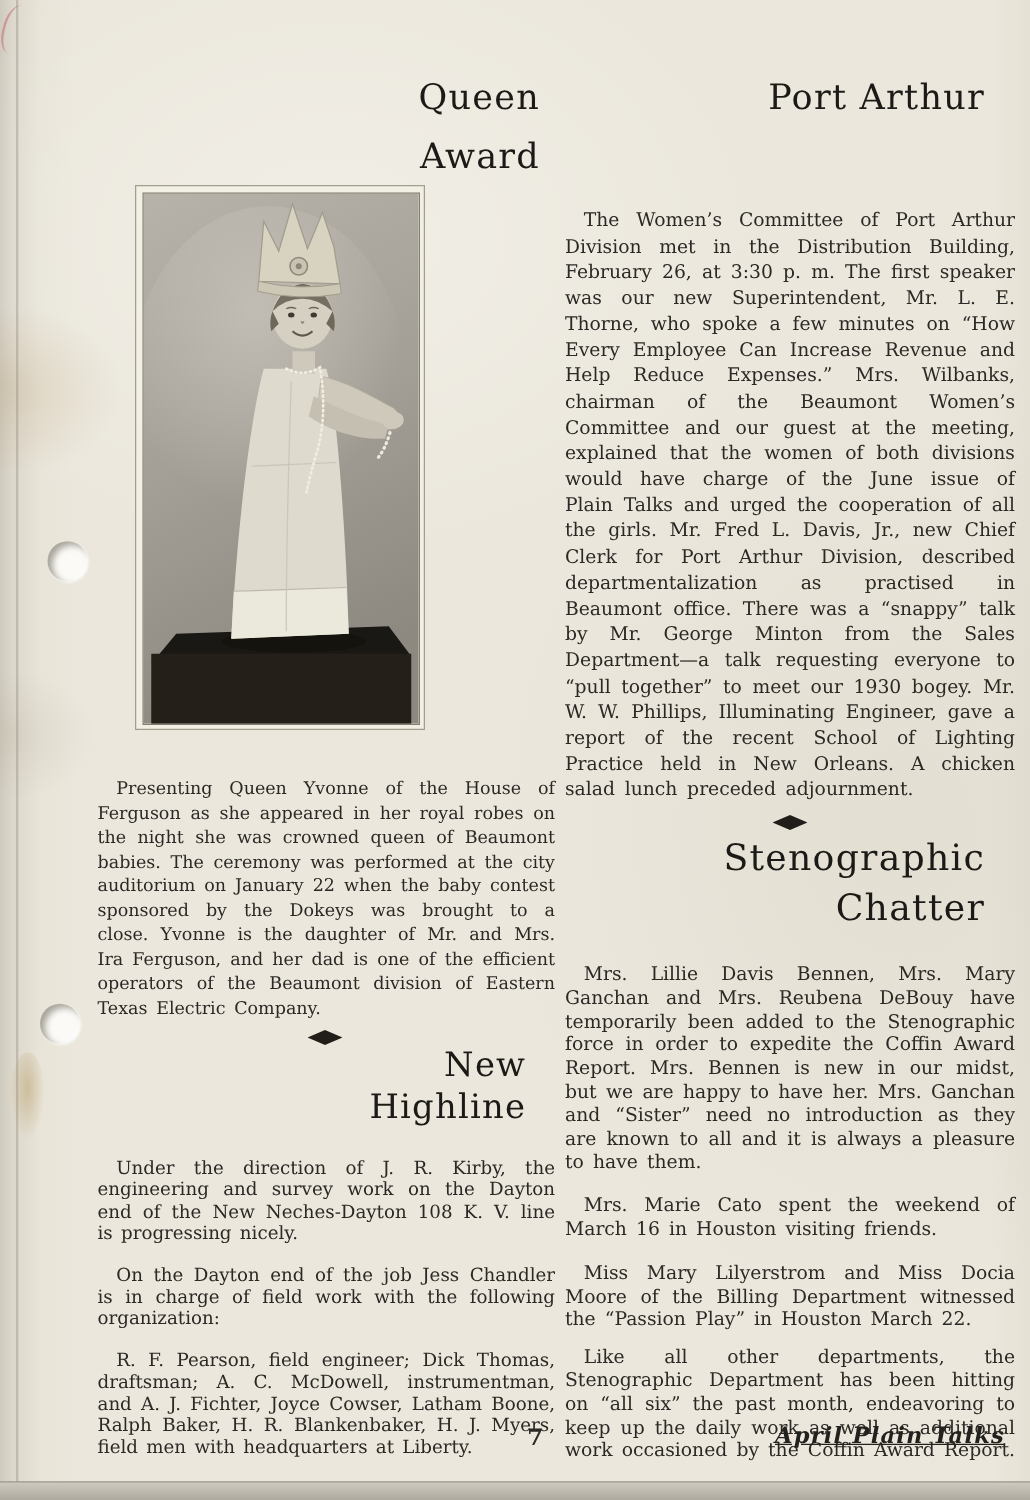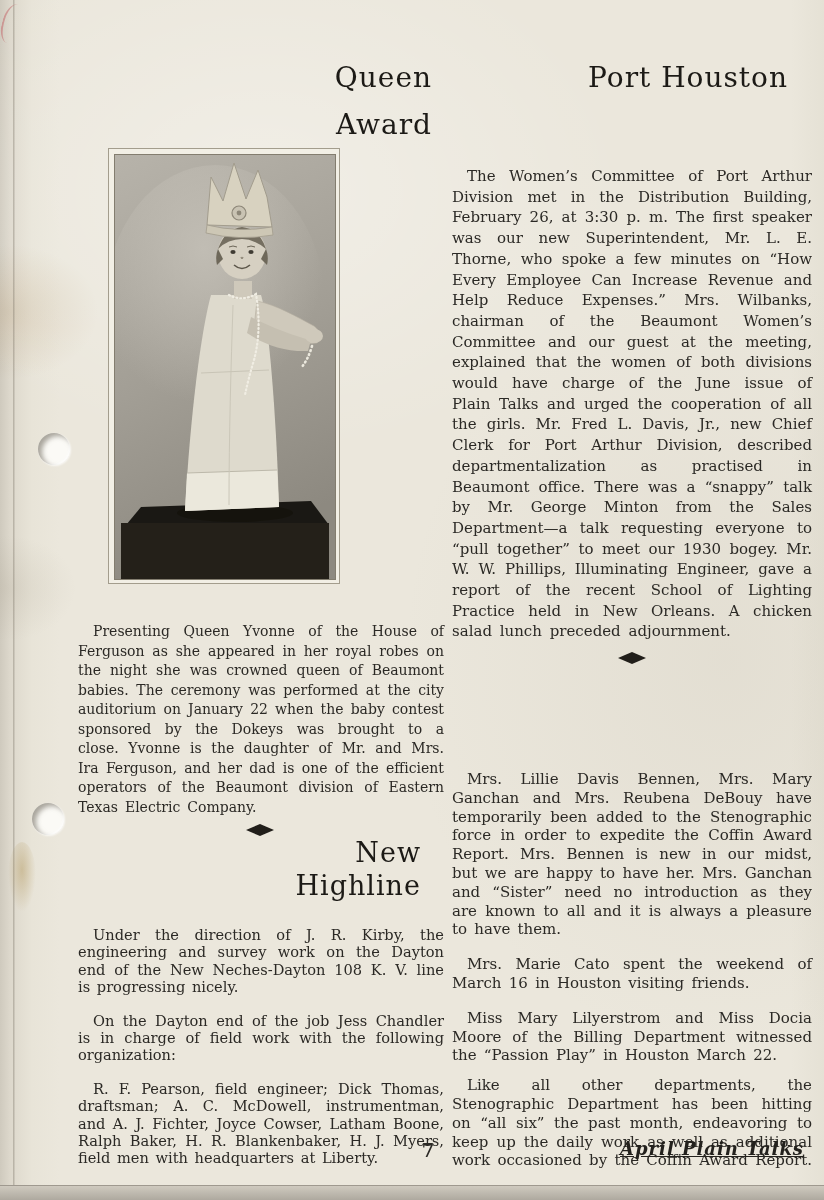--- a/index.html
+++ b/index.html
@@ -188,29 +188,33 @@
     <span>Highline</span>
   </h2>
 
   <div class="textblock sec-new">
     <p>Under the direction of J. R. Kirby, the engineering and survey work on the Dayton end of the New Neches-Dayton 108 K. V. line is progressing nicely.</p>
     <p>On the Dayton end of the job Jess Chandler is in charge of field work with the following organization:</p>
     <p>R. F. Pearson, field engineer; Dick Thomas, draftsman; A. C. McDowell, instrumentman, and A. J. Fichter, Joyce Cowser, Latham Boone, Ralph Baker, H. R. Blankenbaker, H. J. Myers, field men with headquarters at Liberty.</p>
   </div>
 
   <h2 class="headline h-port">
-    <span>Port Houston</span>
+    <span>Port Arthur</span>
   </h2>
 
   <div class="textblock sec-port">
     <p>The Women’s Committee of Port Arthur Division met in the Distribution Building, February 26, at 3:30 p. m. The first speaker was our new Superintendent, Mr. L. E. Thorne, who spoke a few minutes on “How Every Employee Can Increase Revenue and Help Reduce Expenses.”  Mrs. Wilbanks, chairman of the Beaumont Women’s Committee and our guest at the meeting, explained that the women of both divisions would have charge of the June issue of Plain Talks and urged the cooperation of all the girls.  Mr. Fred L. Davis, Jr., new Chief Clerk for Port Arthur Division, described departmentalization as practised in Beaumont office. There was a “snappy” talk by Mr. George Minton from the Sales Department—a talk requesting everyone to “pull together” to meet our 1930 bogey.  Mr. W. W. Phillips, Illuminating Engineer, gave a report of the recent School of Lighting Practice held in New Orleans.  A chicken salad lunch preceded adjournment.</p>
   </div>
 
   <div class="diamond div-right"></div>
 
+  <h2 class="headline h-steno">
+    <span>Stenographic</span>
+    <span>Chatter</span>
+  </h2>
 
   <div class="textblock sec-steno">
     <p>Mrs. Lillie Davis Bennen, Mrs. Mary Ganchan and Mrs. Reubena DeBouy have temporarily been added to the Stenographic force in order to expedite the Coffin Award Report.  Mrs. Bennen is new in our midst, but we are happy to have her.  Mrs. Ganchan and “Sister” need no introduction as they are known to all and it is always a pleasure to have them.</p>
     <p>Mrs. Marie Cato spent the weekend of March 16 in Houston visiting friends.</p>
     <p>Miss Mary Lilyerstrom and Miss Docia Moore of the Billing Department witnessed the “Passion Play” in Houston March 22.</p>
     <p class="gap-top">Like all other departments, the Stenographic Department has been hitting on “all six” the past month, endeavoring to keep up the daily work as well as additional work occasioned by the Coffin Award Report.</p>
   </div>
 
   <div class="page-number">7</div>
   <div class="footer-title">April Plain Talks</div>

